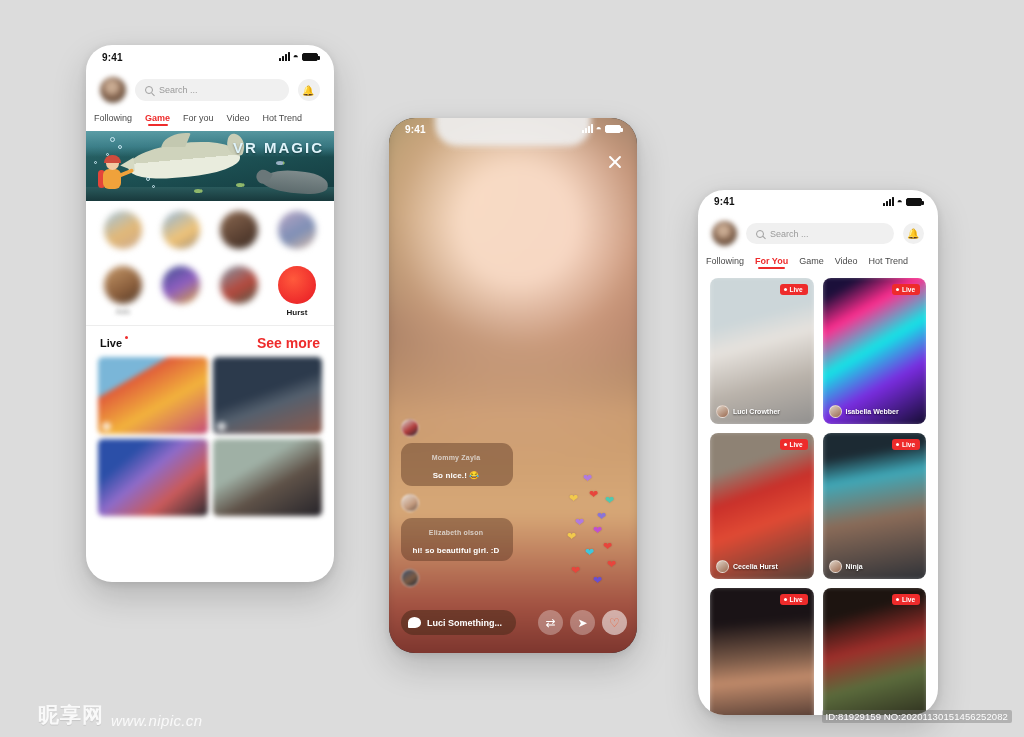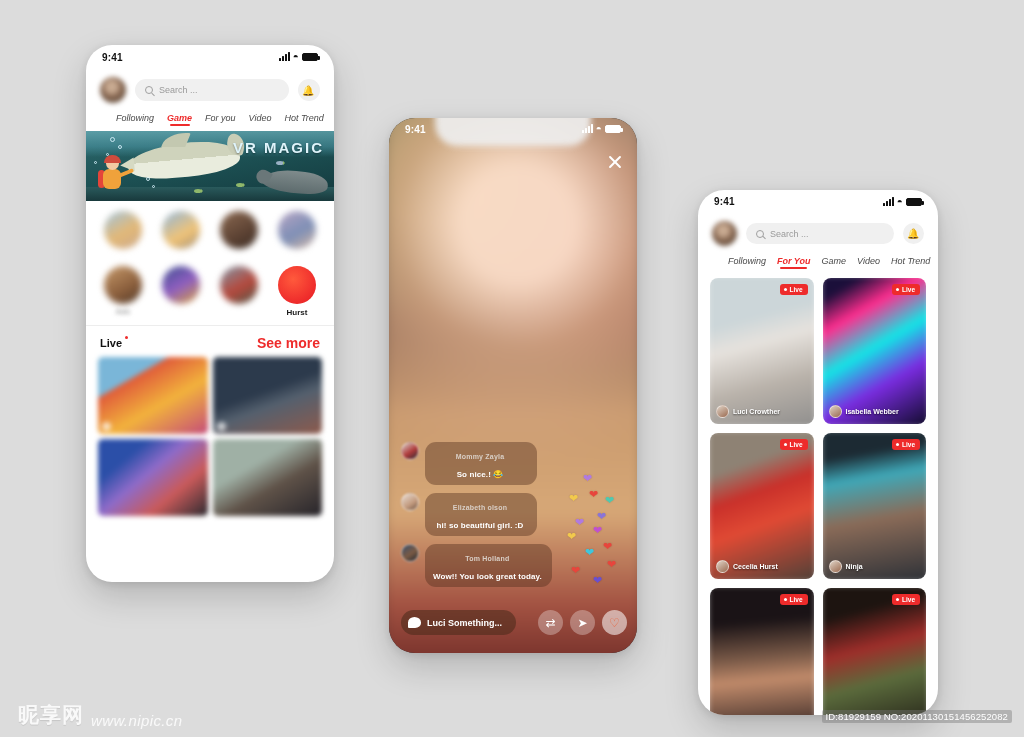--- a/index.html
+++ b/index.html
@@ -64,21 +64,21 @@
     content:''; position:absolute; right:-3px; bottom:-2px;
     width:4px; height:1.3px; background:#a0a0a0; transform: rotate(45deg);
   }
   .bell-btn {
     border-radius: 50%; background: #f0f0f0;
     display: flex; align-items: center; justify-content: center;
     flex: 0 0 auto; color: #888;
   }
 
   
-  .tabs { display: flex; align-items: center; gap: 13px; padding: 6px 30px 8px; font-style: italic; }
+  .tabs { display: flex; align-items: center; gap: 13px; padding: 6px 8px 8px; }
   .tab { color: #4a4a4a; white-space: nowrap; }
   .tab.active { color: #ee2b2b; font-weight: bold; position: relative; }
   .tab.active::after {
     content:''; position: absolute; left: 10%; right: 10%; bottom: -3px;
     height: 2px; background: #ee2b2b; border-radius: 1px;
   }
 
   
   #phone1 { left: 86px; top: 45px; width: 248px; height: 537px; }
   #phone1 .statusbar { height: 24px; color: #111; }
@@ -216,21 +216,21 @@
     width: 16px; height: 16px; color: #fff;
   }
   .close-x::before, .close-x::after {
     content:''; position: absolute; left: 0; top: 7px; width: 16px; height: 2px;
     background: #fff; border-radius: 1px;
   }
   .close-x::before { transform: rotate(45deg); }
   .close-x::after  { transform: rotate(-45deg); }
 
   .chatlist { position: absolute; left: 12px; bottom: 58px; width: 160px; z-index: 4; }
-  .chatrow { display: flex; align-items: flex-start; gap: 6px; margin-bottom: 8px; }
+  .chatrow { display: flex; align-items: flex-start; gap: 6px; margin-bottom: 8px; flex-direction: column; }
   .chatrow .av {
     width: 18px; height: 18px; border-radius: 50%; flex: 0 0 auto;
     border: 1px solid rgba(255,255,255,.55);
     filter: blur(.8px);
   }
   .av-a { background: linear-gradient(145deg,#d7d2cb,#b03b3b 55%,#2d2a33); }
   .av-b { background: linear-gradient(145deg,#e8dcd2,#c29a7e 60%,#6d5344); }
   .av-c { background: linear-gradient(145deg,#3c4f6b,#7a5a44 55%,#1f2833); }
   .bubble2 {
     background: rgba(80,46,28,.42); border-radius: 11px;
@@ -312,20 +312,21 @@
   .wm-left {
     position: absolute; left: 18px; bottom: 8px;
     display: flex; align-items: flex-end; gap: 7px;
     opacity: .85; z-index: 20;
   }
   .wm-cn {
     font-family: "DejaVu Sans", sans-serif;
     font-size: 21px; font-weight: bold; color: #fff;
     letter-spacing: 1px;
     text-shadow: 0 1px 1px rgba(0,0,0,.12);
+    margin-left: 20px;
   }
   .wm-url { font-size: 15px; color: #fff; font-style: italic; letter-spacing: .4px; }
   .wm-right {
     position: absolute; right: 12px; bottom: 14px; z-index: 20;
     font-size: 9.5px; color: #ffffff;
     background: rgba(120,120,120,.42);
     padding: 1px 4px; border-radius: 2px;
     letter-spacing: .1px;
   }
 </style>
@@ -503,24 +504,20 @@
       </div>
       <div class="chatrow">
         <span class="av av-b"></span>
         <span class="bubble2">
           <span class="cname">Elizabeth olson</span><br>
           <span class="ctext">hi! so beautiful girl. :D</span>
         </span>
       </div>
       <div class="chatrow">
         <span class="av av-c"></span>
-        <span class="bubble2">
-          <span class="cname">Tom Holland</span><br>
-          <span class="ctext">Wow!! You look great today.</span>
-        </span>
       </div>
     </div>
 
     <div class="typebar">
       <span class="tip"></span>
       <span class="ph">Luci Something...</span>
     </div>
 
     <div class="actionbtns">
       <span class="abtn">⇄</span>

